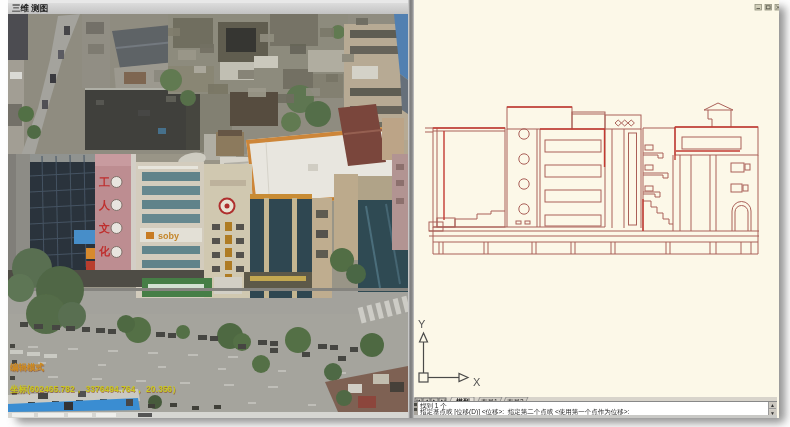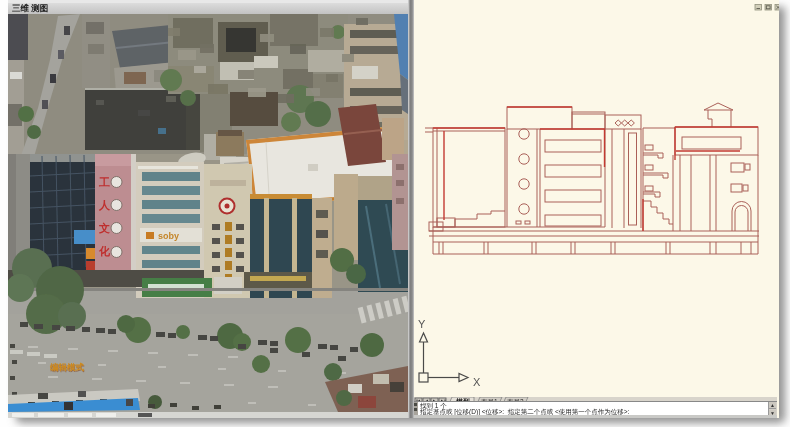--- a/index.html
+++ b/index.html
@@ -15,21 +15,21 @@
 .sbtn{position:absolute;top:413px;height:4px;background:#efefec;}
 #divider{position:absolute;left:400px;top:0;width:6px;height:418px;
 background:linear-gradient(90deg,#dedede,#7e7e7e 35%,#8a8a8a 70%,#c8c8c8);}
 #rightpane{position:absolute;left:406px;top:0;width:365px;height:418px;background:#fcf8e8;}
 #cad{position:absolute;left:0;top:0;width:363px;height:392px;}
 #tabbar{position:absolute;left:0;top:392px;width:363px;height:9px;}
 #cmd{position:absolute;left:0;top:401px;width:363px;height:14px;background:#ffffff;
 border-top:1px solid #888;box-sizing:border-box;font-size:6.5px;color:#1a1a1a;line-height:6.5px;}
 #bstrip{position:absolute;left:0;top:415px;width:363px;height:3px;background:#c9c9c6;}
 .ovl{position:absolute;font-weight:bold;font-size:8.5px;white-space:nowrap;
-text-shadow:0.5px 0.5px 0 rgba(130,50,0,0.5);margin-left:40px;}
+text-shadow:0.5px 0.5px 0 rgba(130,50,0,0.5);}
 </style>
 </head>
 <body>
 <div id="card">
  <div id="leftpane">
   <div id="ltitle">三维 测图</div>
   <div id="photo"><svg width="400" height="398" viewBox="0 0 400 398">
 <defs>
             <filter id="soft" x="-2%" y="-2%" width="104%" height="104%">
 <feGaussianBlur stdDeviation="0.7"></feGaussianBlur>
@@ -351,20 +351,21 @@
 <rect x="186" y="52" width="12" height="7" fill="#b0ada0"></rect>
 <rect x="298" y="74" width="14" height="8" fill="#8e8b7e"></rect>
 <rect x="318" y="60" width="12" height="8" fill="#726f60"></rect>
 <rect x="348" y="4" width="12" height="7" fill="#68655a"></rect>
 </g>
 </g>
 <rect x="0" y="0" width="400" height="398" fill="#a8a49a" opacity="0.10"></rect>
 </svg>
 </div>
   <div class="ovl" style="left:2px;top:362px;color:#cf8b1e;">编辑模式</div>
+  <div class="ovl" style="left:2px;top:384px;color:#c9c71d;">坐标(602465.782， 3376494.764， 20.356）</div>
   <div id="lstrip"></div>
   <div class="sbtn" style="left:4px;width:22px;"></div>
   <div class="sbtn" style="left:30px;width:26px;"></div>
   <div class="sbtn" style="left:60px;width:24px;"></div>
   <div class="sbtn" style="left:88px;width:20px;"></div>
   <div class="sbtn" style="left:130px;width:14px;background:#555;"></div>
  </div>
  <div id="divider"></div>
  <div id="rightpane">
   <div id="cad"><svg width="365" height="392" viewBox="0 0 365 392">

